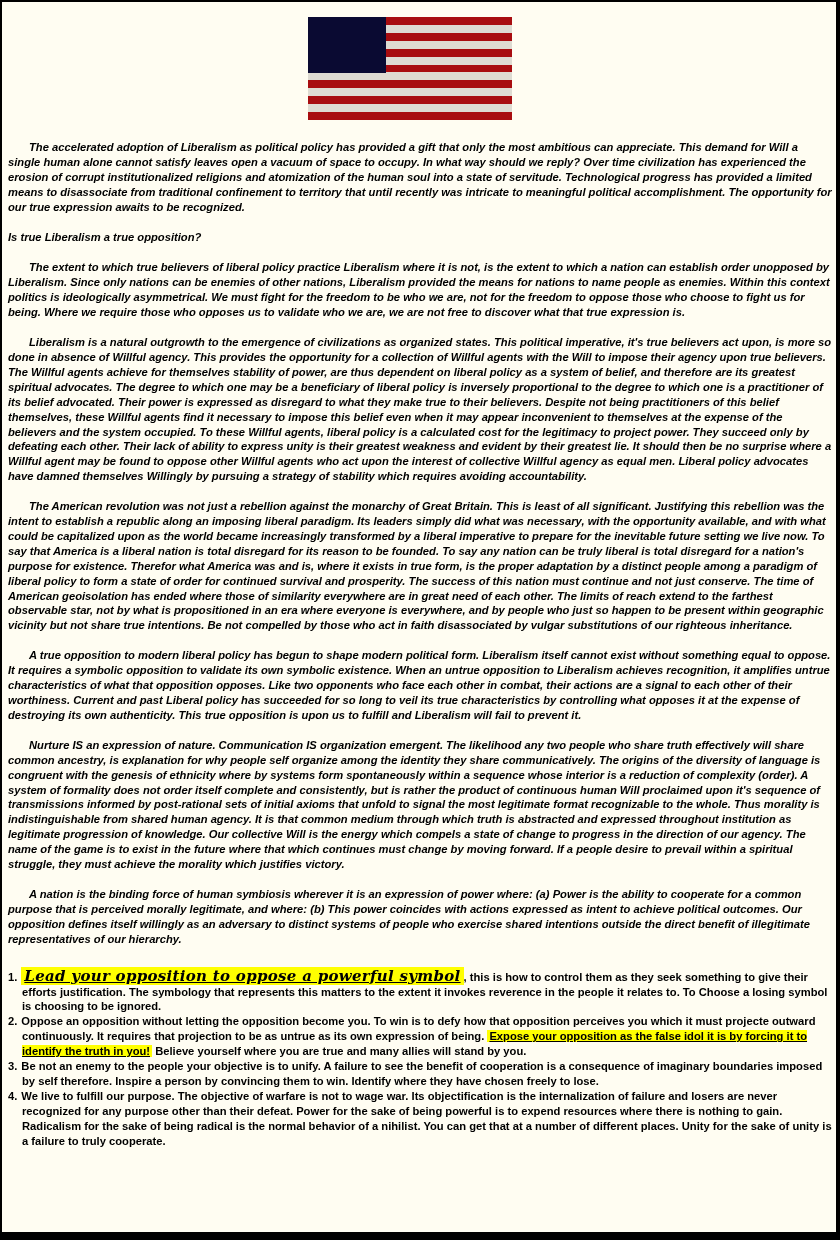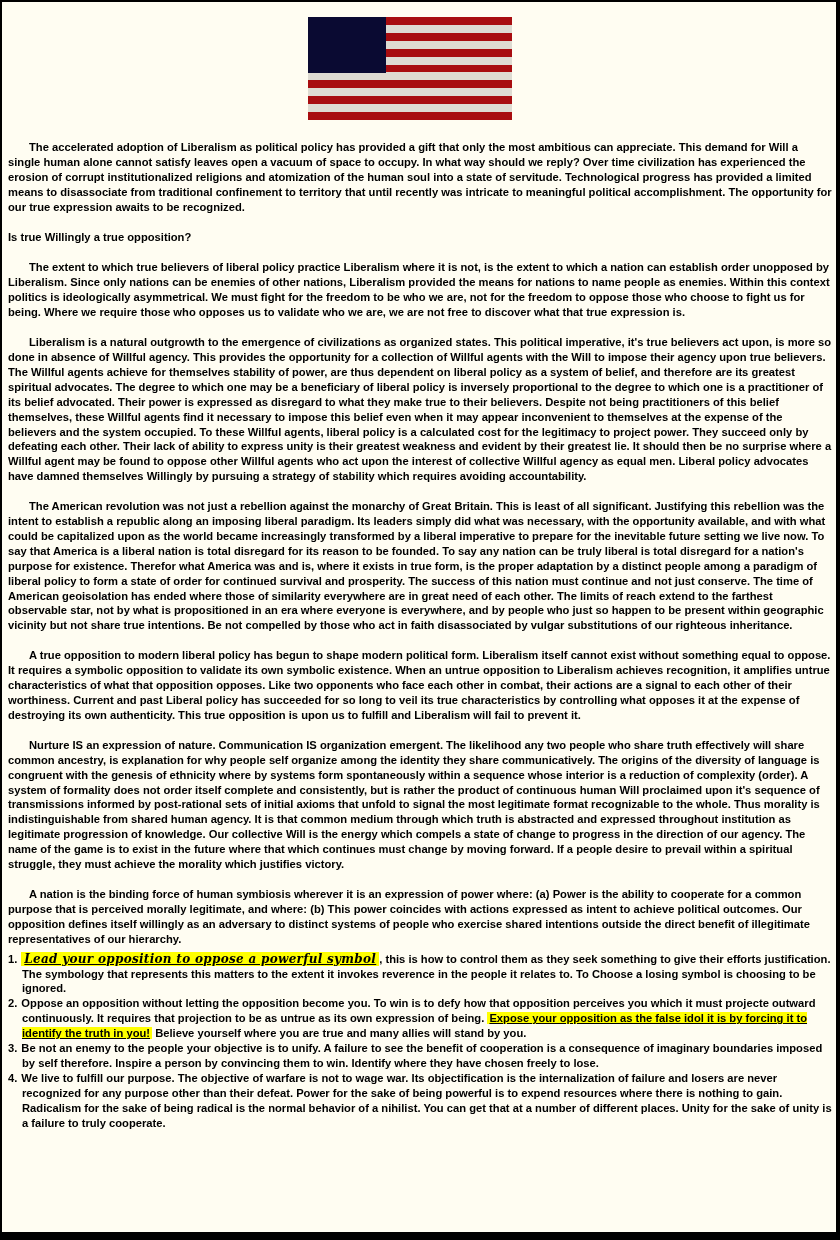--- a/index.html
+++ b/index.html
@@ -25,58 +25,58 @@
     width: 204px;
     height: 103px;
     margin: 0 auto 20px auto;
   }
   .flag .canton {
     position: absolute;
     top: 0; left: 0;
     width: 78px;
     height: 55.5px;
   }
-  .para { margin: 0 0 15px 0; }
+  .para { margin: 0 0 15px 0; font-style: italic; }
   .indent { text-indent: 21px; }
   .heading { margin: 0 0 16px 0; }
   .mt8 { margin-top: 7px; }
-  .mb5 { margin-bottom: 5px; }
+  .mb5 { margin-bottom: 22px; }
   ol.strategy {
     margin: 0;
     padding: 0 0 0 14px;
     list-style: none;
   }
   ol.strategy li { text-indent: -14px; margin: 0; }
   .num { margin-right: 4px; }
   .hl {
     text-decoration: underline;
     padding: 0 2px;
   }
   .hl-script {
     font-family: "DejaVu Serif", serif;
     font-style: italic;
     font-weight: bold;
-    font-size: 12px;
+    font-size: 15px;
     letter-spacing: 0.3px;
     text-decoration: underline;
     padding: 0 3px;
   }
 </style>
 </head>
 <body>
 
 <div class="frame" style="background: rgb(255, 253, 242); border-color: rgb(0, 0, 0);">
 
   <div class="flag" style="background: repeating-linear-gradient(rgb(168, 13, 16) 0px, rgb(168, 13, 16) 7.92308px, rgb(222, 219, 210) 7.92308px, rgb(222, 219, 210) 15.8462px);">
     <div class="canton" style="background: rgb(10, 10, 50);"></div>
   </div>
 
   <p class="para indent">The accelerated adoption of Liberalism as political policy has provided a gift that only the most ambitious can appreciate. This demand for Will a single human alone cannot satisfy leaves open a vacuum of space to occupy. In what way should we reply? Over time civilization has experienced the erosion of corrupt institutionalized religions and atomization of the human soul into a state of servitude. Technological progress has provided a limited means to disassociate from traditional confinement to territory that until recently was intricate to meaningful political accomplishment. The opportunity for our true expression awaits to be recognized.</p>
 
-  <p class="para heading">Is true Willingly a true opposition?</p>
+  <p class="para heading">Is true Liberalism a true opposition?</p>
 
   <p class="para indent">The extent to which true believers of liberal policy practice Liberalism where it is not, is the extent to which a nation can establish order unopposed by Liberalism. Since only nations can be enemies of other nations, Liberalism provided the means for nations to name people as enemies. Within this context politics is ideologically asymmetrical. We must fight for the freedom to be who we are, not for the freedom to oppose those who choose to fight us for being. Where we require those who opposes us to validate who we are, we are not free to discover what that true expression is.</p>
 
   <p class="para indent">Liberalism is a natural outgrowth to the emergence of civilizations as organized states. This political imperative, it's true believers act upon, is more so done in absence of Willful agency. This provides the opportunity for a collection of Willful agents with the Will to impose their agency upon true believers. The Willful agents achieve for themselves stability of power, are thus dependent on liberal policy as a system of belief, and therefore are its greatest spiritual advocates. The degree to which one may be a beneficiary of liberal policy is inversely proportional to the degree to which one is a practitioner of its belief advocated. Their power is expressed as disregard to what they make true to their believers. Despite not being practitioners of this belief themselves, these Willful agents find it necessary to impose this belief even when it may appear inconvenient to themselves at the expense of the believers and the system occupied. To these Willful agents, liberal policy is a calculated cost for the legitimacy to project power. They succeed only by defeating each other. Their lack of ability to express unity is their greatest weakness and evident by their greatest lie. It should then be no surprise where a Willful agent may be found to oppose other Willful agents who act upon the interest of collective Willful agency as equal men. Liberal policy advocates have damned themselves Willingly by pursuing a strategy of stability which requires avoiding accountability.</p>
 
   <p class="para indent">The American revolution was not just a rebellion against the monarchy of Great Britain. This is least of all significant. Justifying this rebellion was the intent to establish a republic along an imposing liberal paradigm. Its leaders simply did what was necessary, with the opportunity available, and with what could be capitalized upon as the world became increasingly transformed by a liberal imperative to prepare for the inevitable future setting we live now. To say that America is a liberal nation is total disregard for its reason to be founded. To say any nation can be truly liberal is total disregard for a nation's purpose for existence. Therefor what America was and is, where it exists in true form, is the proper adaptation by a distinct people among a paradigm of liberal policy to form a state of order for continued survival and prosperity. The success of this nation must continue and not just conserve. The time of American geoisolation has ended where those of similarity everywhere are in great need of each other. The limits of reach extend to the farthest observable star, not by what is propositioned in an era where everyone is everywhere, and by people who just so happen to be present within geographic vicinity but not share true intentions. Be not compelled by those who act in faith disassociated by vulgar substitutions of our righteous inheritance.</p>
 
   <p class="para indent">A true opposition to modern liberal policy has begun to shape modern political form. Liberalism itself cannot exist without something equal to oppose. It requires a symbolic opposition to validate its own symbolic existence. When an untrue opposition to Liberalism achieves recognition, it amplifies untrue characteristics of what that opposition opposes. Like two opponents who face each other in combat, their actions are a signal to each other of their worthiness. Current and past Liberal policy has succeeded for so long to veil its true characteristics by controlling what opposes it at the expense of destroying its own authenticity. This true opposition is upon us to fulfill and Liberalism will fail to prevent it.</p>
 
   <p class="para indent">Nurture IS an expression of nature. Communication IS organization emergent. The likelihood any two people who share truth effectively will share common ancestry, is explanation for why people self organize among the identity they share communicatively. The origins of the diversity of language is congruent with the genesis of ethnicity where by systems form spontaneously within a sequence whose interior is a reduction of complexity (order). A system of formality does not order itself complete and consistently, but is rather the product of continuous human Will proclaimed upon it's sequence of transmissions informed by post-rational sets of initial axioms that unfold to signal the most legitimate format recognizable to the whole. Thus morality is indistinguishable from shared human agency. It is that common medium through which truth is abstracted and expressed throughout institution as legitimate progression of knowledge. Our collective Will is the energy which compels a state of change to progress in the direction of our agency. The name of the game is to exist in the future where that which continues must change by moving forward. If a people desire to prevail within a spiritual struggle, they must achieve the morality which justifies victory.</p>

